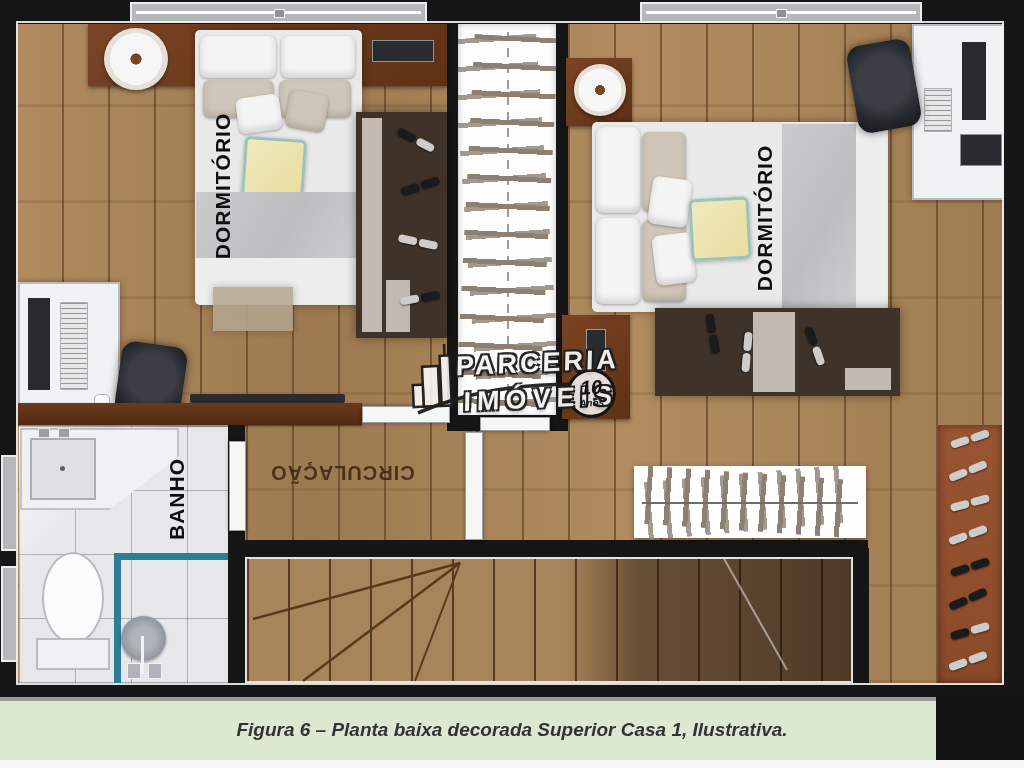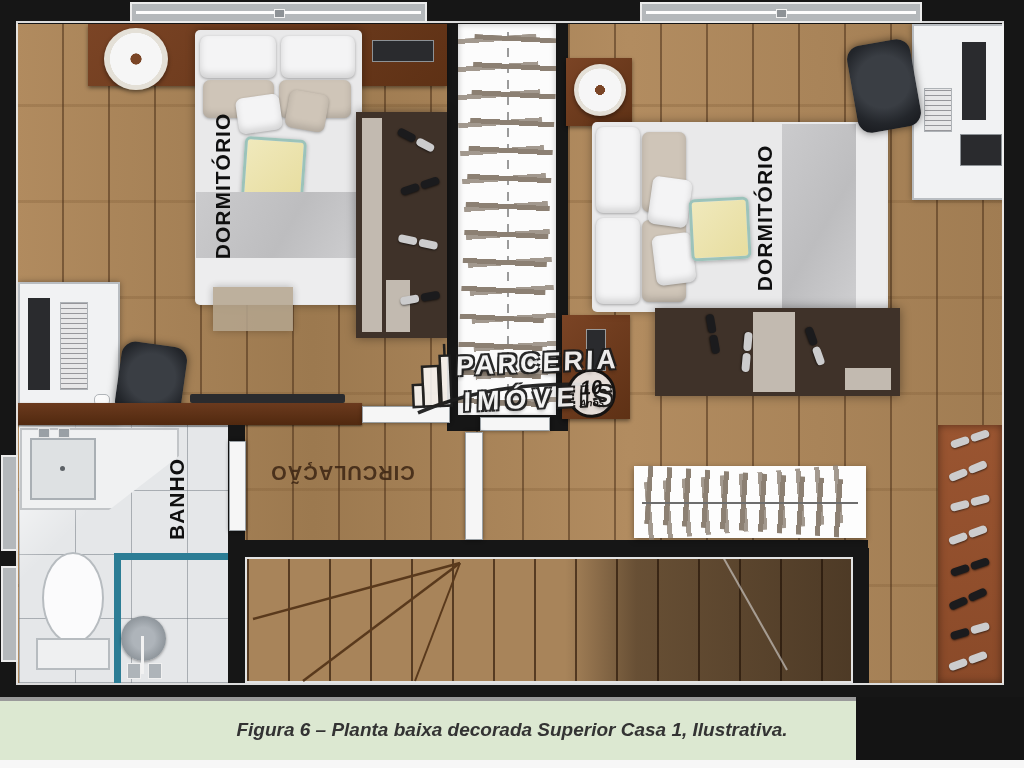--- a/index.html
+++ b/index.html
@@ -289,16 +289,16 @@
     </svg>
     <div class="abs wmtext" style="left:52px;top:8px;font-size:27px;letter-spacing:3px;transform:skewX(-4deg);">PARCERIA</div>
     <div class="abs wmtext" style="left:58px;top:44px;font-size:27px;letter-spacing:6px;transform:skewX(-4deg);">IMÓVEIS</div>
     <div class="abs" style="left:163px;top:33px;width:46px;height:46px;">
       <div class="abs" style="left:0;width:46px;top:6px;font-size:20px;font-weight:bold;font-style:italic;color:#111;text-align:center;">10</div>
       <div class="abs" style="left:0;width:46px;top:27px;font-size:10px;font-style:italic;font-weight:bold;color:#111;text-align:center;">Anos</div>
     </div>
   </div>
 </div>
 
-<div class="abs caption-bar" style="left:0;top:697px;width:856px;height:63px;">
+<div class="abs caption-bar" style="left:0;top:697px;width:936px;height:63px;">
   <div class="abs caption-text" style="left:0;top:18px;width:1024px;">Figura 6 – Planta baixa decorada Superior Casa 1, Ilustrativa.</div>
 </div>
 <div class="abs" style="left:0;top:760px;width:1024px;height:8px;background:#f7f7f7;"></div>
 
 </body></html>

